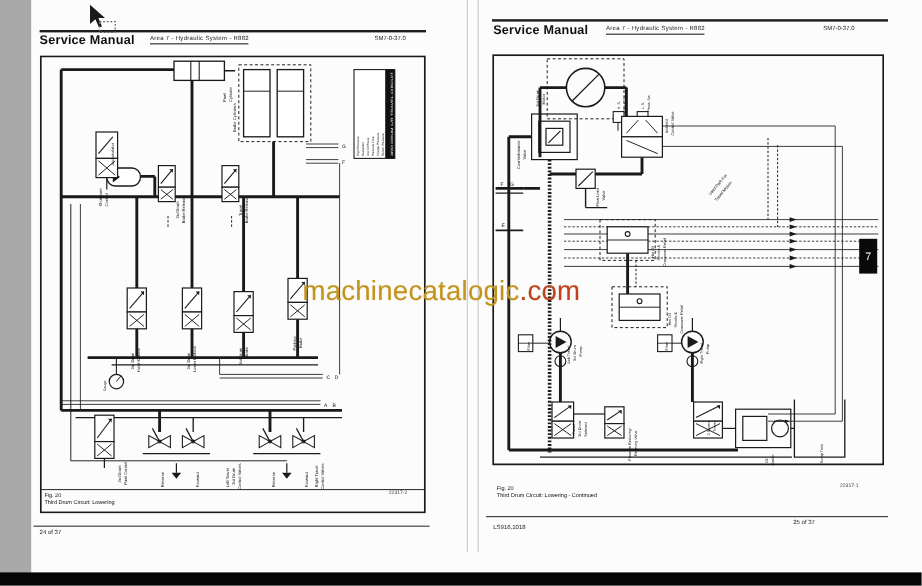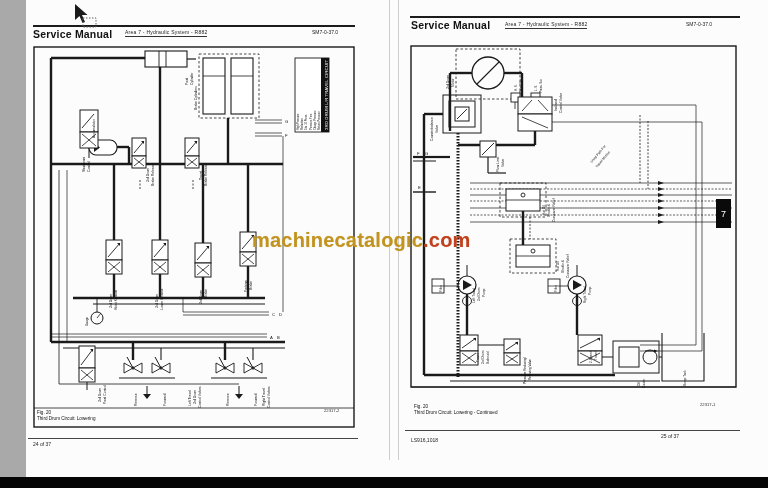--- a/index.html
+++ b/index.html
@@ -11,21 +11,21 @@
   .page-divider{top:0;width:1px;height:460px;background:#cdcdcd;}
   .hdr-rule{height:1.5px;background:#1c1c1c;}
   .svc-title{font-weight:bold;font-size:10.5px;letter-spacing:.2px;color:#111;}
   .hdr-area{font-size:5px;letter-spacing:.25px;color:#222;border-bottom:.8px solid #333;
             padding-bottom:.5px;white-space:nowrap;}
   .hdr-code{font-size:5px;color:#222;white-space:nowrap;}
   .cap{font-size:4.6px;color:#111;white-space:nowrap;line-height:6px;}
   .cap-code{font-size:4.2px;color:#333;}
   .foot{font-size:5px;color:#222;white-space:nowrap;}
   .thin-rule{height:1px;background:#444;}
-  #watermark{left:252px;top:229px;font-size:20px;font-weight:bold;z-index:9;
+  #watermark{left:252px;top:229px;font-size:23px;font-weight:normal;z-index:9;
              white-space:nowrap;letter-spacing:.2px;text-shadow:0 0 1px rgba(180,140,30,.35);}
   #tab-marker{left:716px;top:199px;width:15px;height:29px;background:#0a0a0a;color:#fff;
               font-size:9px;display:flex;align-items:center;justify-content:center;z-index:8;}
   svg text{font-family:"Liberation Sans",sans-serif;}
 </style>
 </head>
 <body>
 
 <div class="abs" id="left-strip"></div>
 <div class="abs page-divider" style="left:389px;"></div>

